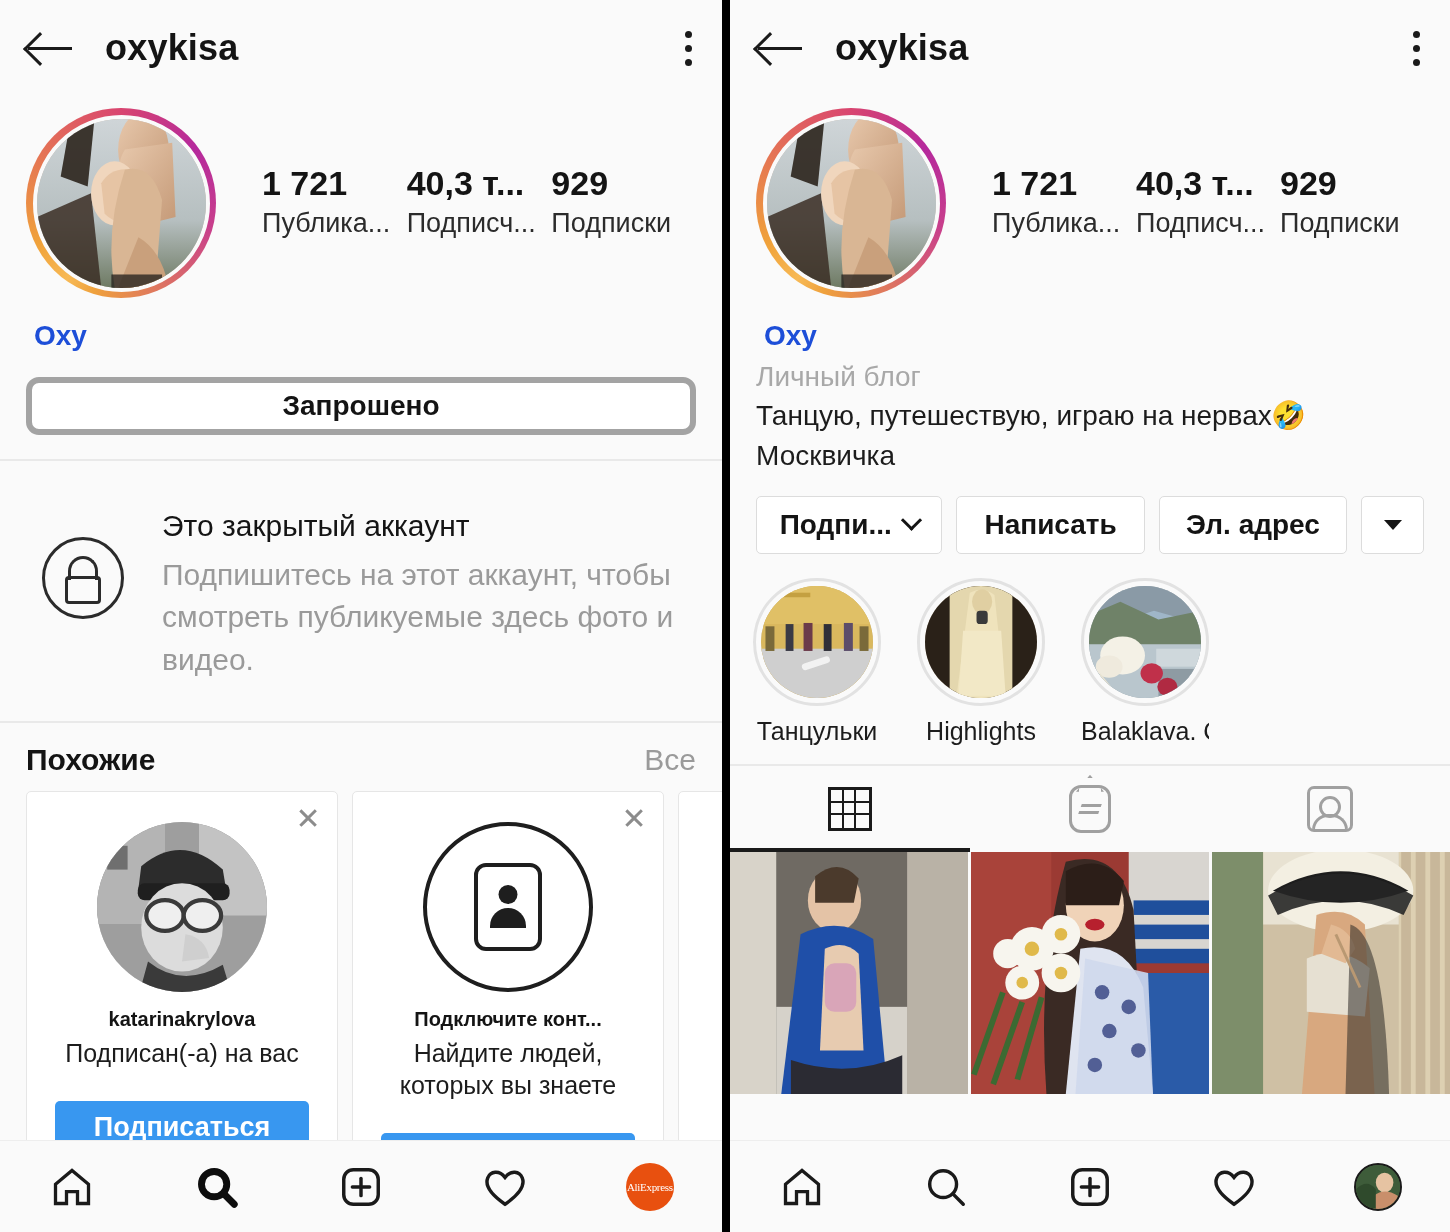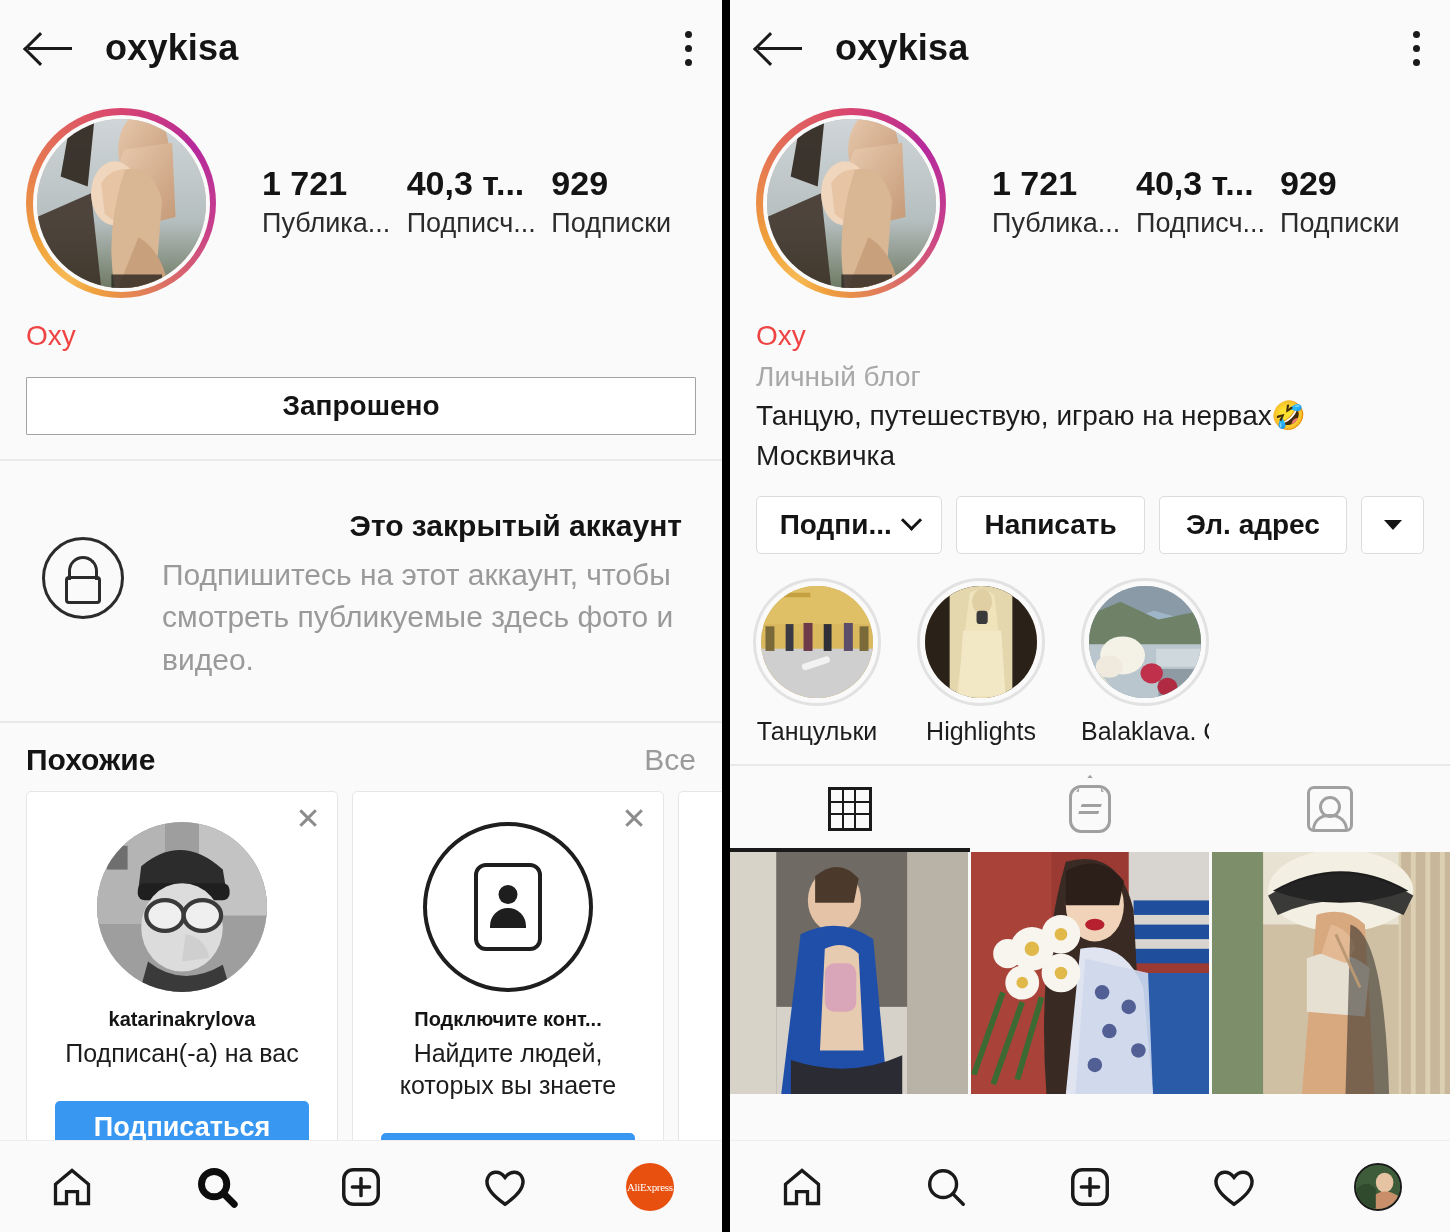--- a/index.html
+++ b/index.html
@@ -50,29 +50,29 @@
     width: 177px; height: 177px; border-radius: 50%;
     border: 4px solid #fafafa; overflow: hidden; position: relative; background: #cdbcae;
   }
   .stats { display: flex; flex: 1; margin-left: 46px; }
   .stat { flex: 1; }
   .stat .num { font-size: 34px; font-weight: bold; color: #141414; line-height: 1.18; white-space: nowrap; }
   .stat .lbl { font-size: 27px; color: #2b2b2b; line-height: 1.5; white-space: nowrap; }
 
   
   .bio { padding: 18px 26px 0 26px; }
-  .bio .name { font-size: 28px; font-weight: normal; color: #ef4444; line-height: 1.45; }
+  .bio .name { font-size: 28px; font-weight: bold; color: #1d4ed8; line-height: 1.45; margin-left: 8px; }
   .bio .cat  { font-size: 28px; color: #a8a8a8; line-height: 1.42; }
   .bio .line { font-size: 28px; color: #1c1c1c; line-height: 1.42; }
   .emoji { font-size: 28px; }
 
   
   .req-wrap { padding: 20px 26px 24px 26px; }
   .req-btn {
-    width: 100%; height: 58px; border: 1px solid #a3a3a3; border-radius: 1px;
+    width: 100%; height: 58px; border: 6px solid #a3a3a3; border-radius: 13px;
     background: #ffffff; display: flex; align-items: center; justify-content: center;
     font-size: 28px; font-weight: bold; color: #141414;
   }
   .hrule { height: 2px; background: #e9e9e9; width: 100%; }
 
   
   .private { display: flex; align-items: flex-start; padding: 42px 30px 40px 20px; background: #fafafa; }
   .lock {
     width: 82px; height: 82px; border-radius: 50%; border: 3px solid #2b2b2b;
     flex: 0 0 82px; position: relative; margin-top: 34px; margin-left: 22px;
@@ -80,21 +80,21 @@
   .lock .shackle {
     position: absolute; left: 50%; top: 16px; transform: translateX(-50%);
     width: 30px; height: 24px; border: 3px solid #2b2b2b; border-bottom: none;
     border-radius: 15px 15px 0 0;
   }
   .lock .body {
     position: absolute; left: 50%; top: 36px; transform: translateX(-50%);
     width: 36px; height: 28px; border: 3px solid #2b2b2b; border-radius: 4px;
   }
   .private-txt { margin-left: 38px; }
-  .private-txt .ttl { font-size: 30px; font-weight: bold; color: #141414; line-height: 1.5; text-align: right; }
+  .private-txt .ttl { font-size: 30px; font-weight: normal; color: #141414; line-height: 1.5; }
   .private-txt .sub { font-size: 30px; color: #9a9a9a; line-height: 1.42; max-width: 520px; margin-top: 6px; }
 
   
   .similar-head {
     display: flex; align-items: center; justify-content: space-between;
     padding: 20px 26px 14px 26px; border-top: 2px solid #e9e9e9; background:#fafafa;
   }
   .similar-head .ttl { font-size: 30px; font-weight: bold; color: #141414; }
   .similar-head .all { font-size: 30px; color: #9a9a9a; }
   .cards { display: flex; gap: 14px; padding: 0 26px; align-items: flex-start; }

